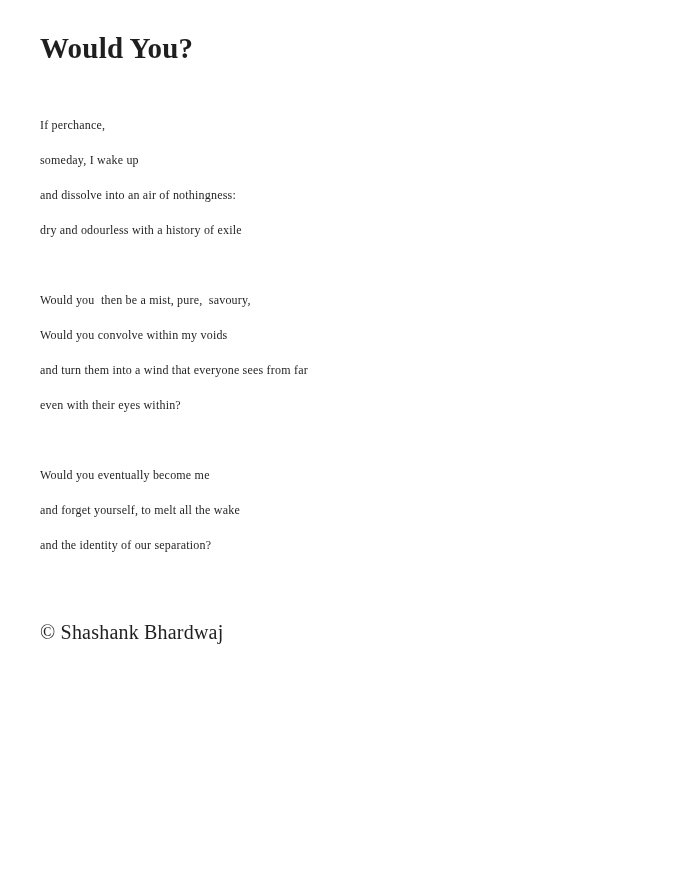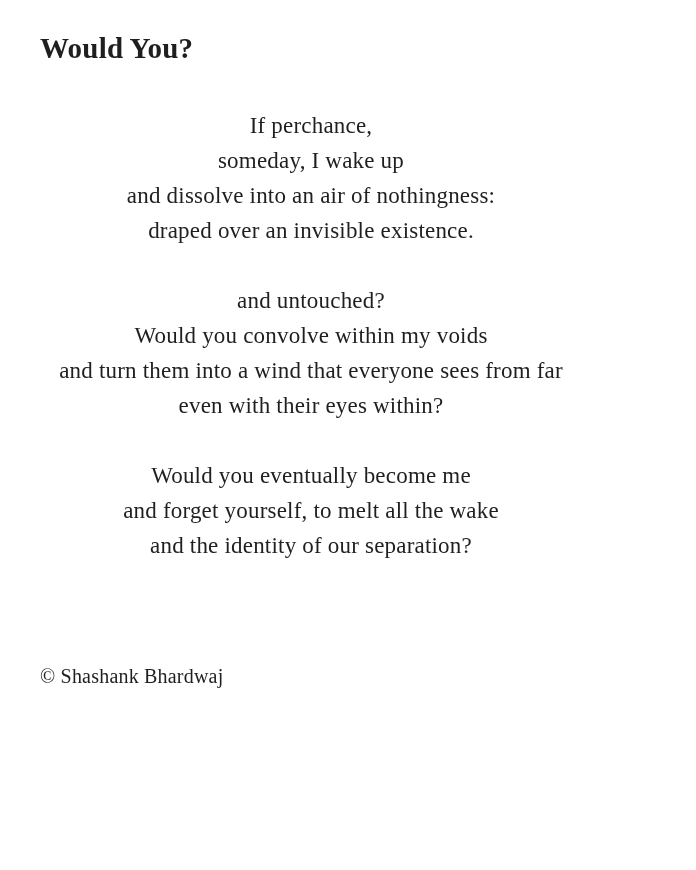--- a/index.html
+++ b/index.html
@@ -25,50 +25,49 @@
     font-weight: bold;
     line-height: 40px;
     margin: 0 0 40px 0;
     letter-spacing: 0.2px;
     white-space: pre-wrap;
   }
   .stanza {
     margin: 0 0 35px 0;
   }
   .line {
-    font-size: 23px;
+    font-size: 12px;
     line-height: 35px;
     white-space: pre-wrap; 
     letter-spacing: 0.2px;
-    text-align: center;
   }
   .attribution {
     font-size: 20px;
     line-height: 35px;
-    margin-top: 96px;
+    margin-top: 52px;
     white-space: pre-wrap;
     letter-spacing: 0.2px;
   }
 </style>
 </head>
 <body style="background: rgb(255, 255, 255); color: rgb(31, 31, 31);">
 
 <div class="page">
 
   <h1 class="poem-title">Would You?</h1>
 
   <div class="stanza">
     <div class="line">If perchance,</div>
     <div class="line">someday, I wake up</div>
     <div class="line">and dissolve into an air of nothingness:</div>
-    <div class="line">draped over an invisible existence.</div>
+    <div class="line">dry and odourless with a history of exile</div>
   </div>
 
   <div class="stanza">
-    <div class="line">and untouched?</div>
+    <div class="line">Would you  then be a mist, pure,  savoury,</div>
     <div class="line">Would you convolve within my voids</div>
     <div class="line">and turn them into a wind that everyone sees from far</div>
     <div class="line">even with their eyes within?</div>
   </div>
 
   <div class="stanza">
     <div class="line">Would you eventually become me</div>
     <div class="line">and forget yourself, to melt all the wake</div>
     <div class="line">and the identity of our separation?</div>
   </div>

